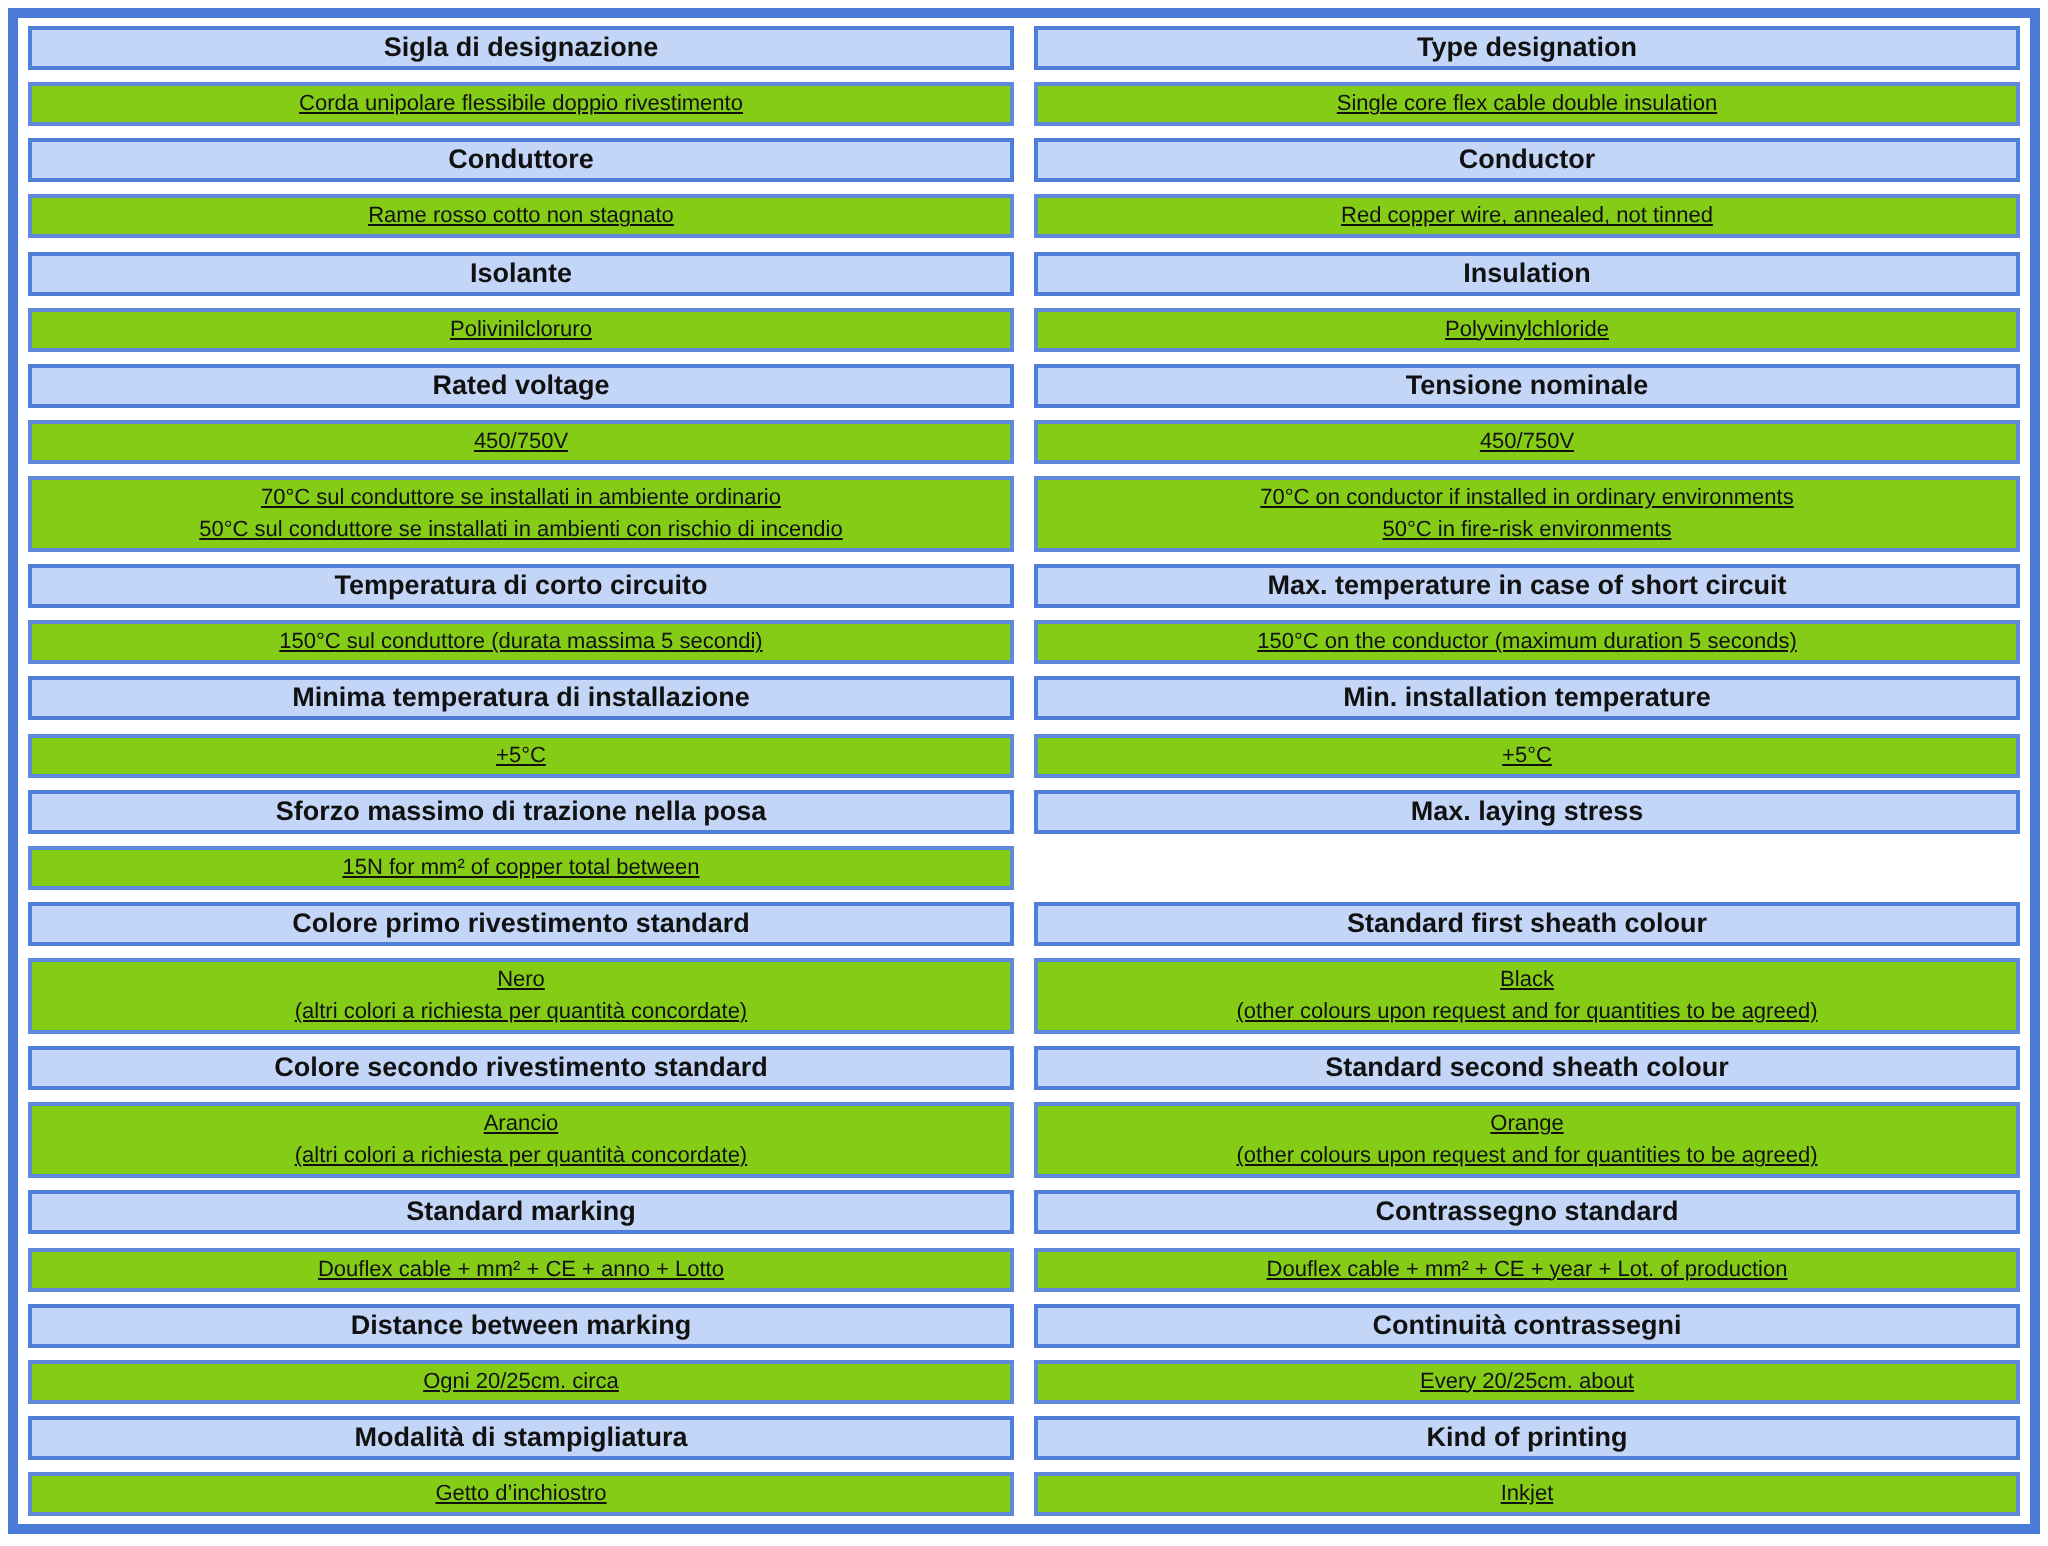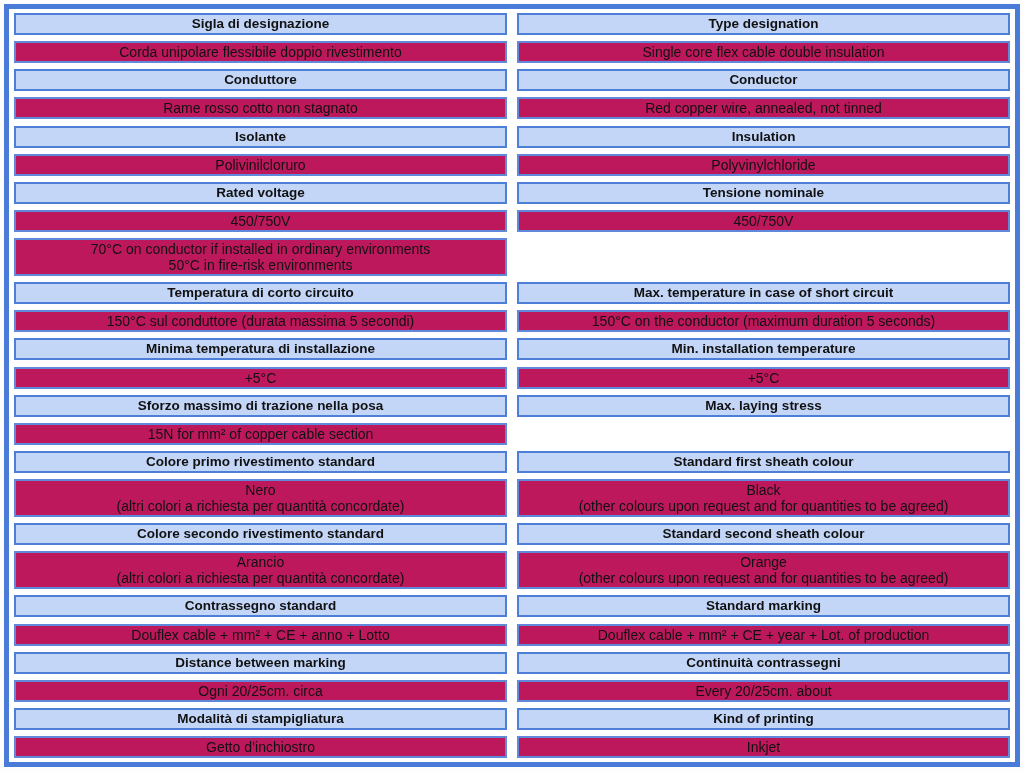--- a/index.html
+++ b/index.html
@@ -35,23 +35,24 @@
     white-space: pre-line;
     color: #111111;
   }
   .cell.header {
     background: #c3d6f8;
     border: 2px solid #4d7ed8;
     font-weight: 700;
     font-size: 13.5px;
   }
   .cell.value {
-    background: #be185d;
+    background: #84cc16;
     border: 2px solid #6189db;
-    font-size: 14px;
+    font-size: 11px;
+    text-decoration: underline;
   }
 </style>
 </head>
 <body>
 
 <div class="frame">
   <div class="grid">
 
     <div class="row">
       <div class="cell header">Sigla di designazione</div>
@@ -83,20 +84,22 @@
     <div class="row">
       <div class="cell header">Rated voltage</div>
       <div class="cell header">Tensione nominale</div>
     </div>
     <div class="row">
       <div class="cell value">450/750V</div>
       <div class="cell value">450/750V</div>
     </div>
 
     <div class="row">
+      <div class="cell value">70°C sul conduttore se installati in ambiente ordinario
+50°C sul conduttore se installati in ambienti con rischio di incendio</div>
       <div class="cell value">70°C on conductor if installed in ordinary environments
 50°C in fire-risk environments</div>
     </div>
 
     <div class="row">
       <div class="cell header">Temperatura di corto circuito</div>
       <div class="cell header">Max. temperature in case of short circuit</div>
     </div>
     <div class="row">
       <div class="cell value">150°C sul conduttore (durata massima 5 secondi)</div>
@@ -110,21 +113,21 @@
     <div class="row">
       <div class="cell value">+5°C</div>
       <div class="cell value">+5°C</div>
     </div>
 
     <div class="row">
       <div class="cell header">Sforzo massimo di trazione nella posa</div>
       <div class="cell header">Max. laying stress</div>
     </div>
     <div class="row">
-      <div class="cell value">15N for mm² of copper cable section</div>
+      <div class="cell value">15N for mm² of copper total between</div>
     </div>
 
     <div class="row">
       <div class="cell header">Colore primo rivestimento standard</div>
       <div class="cell header">Standard first sheath colour</div>
     </div>
     <div class="row">
       <div class="cell value">Nero
 (altri colori a richiesta per quantità concordate)</div>
       <div class="cell value">Black
@@ -136,22 +139,22 @@
       <div class="cell header">Standard second sheath colour</div>
     </div>
     <div class="row">
       <div class="cell value">Arancio
 (altri colori a richiesta per quantità concordate)</div>
       <div class="cell value">Orange
 (other colours upon request and for quantities to be agreed)</div>
     </div>
 
     <div class="row">
+      <div class="cell header">Standard marking</div>
       <div class="cell header">Contrassegno standard</div>
-      <div class="cell header">Standard marking</div>
     </div>
     <div class="row">
       <div class="cell value">Douflex cable + mm² + CE + anno + Lotto</div>
       <div class="cell value">Douflex cable + mm² + CE + year + Lot. of production</div>
     </div>
 
     <div class="row">
       <div class="cell header">Distance between marking</div>
       <div class="cell header">Continuità contrassegni</div>
     </div>

